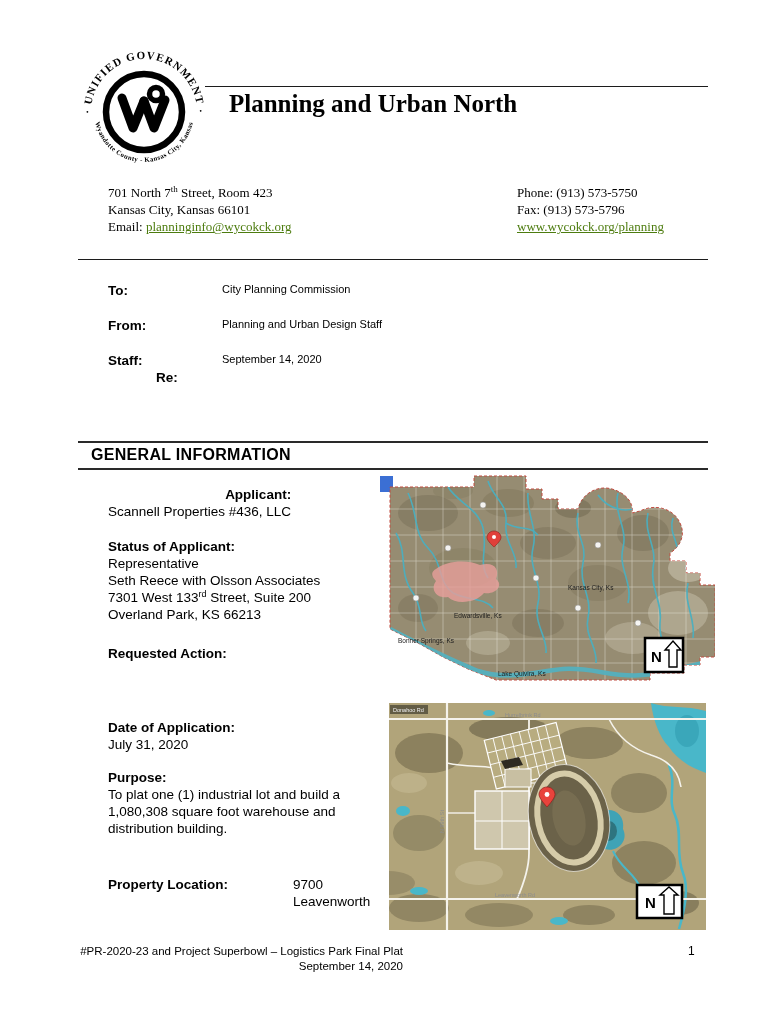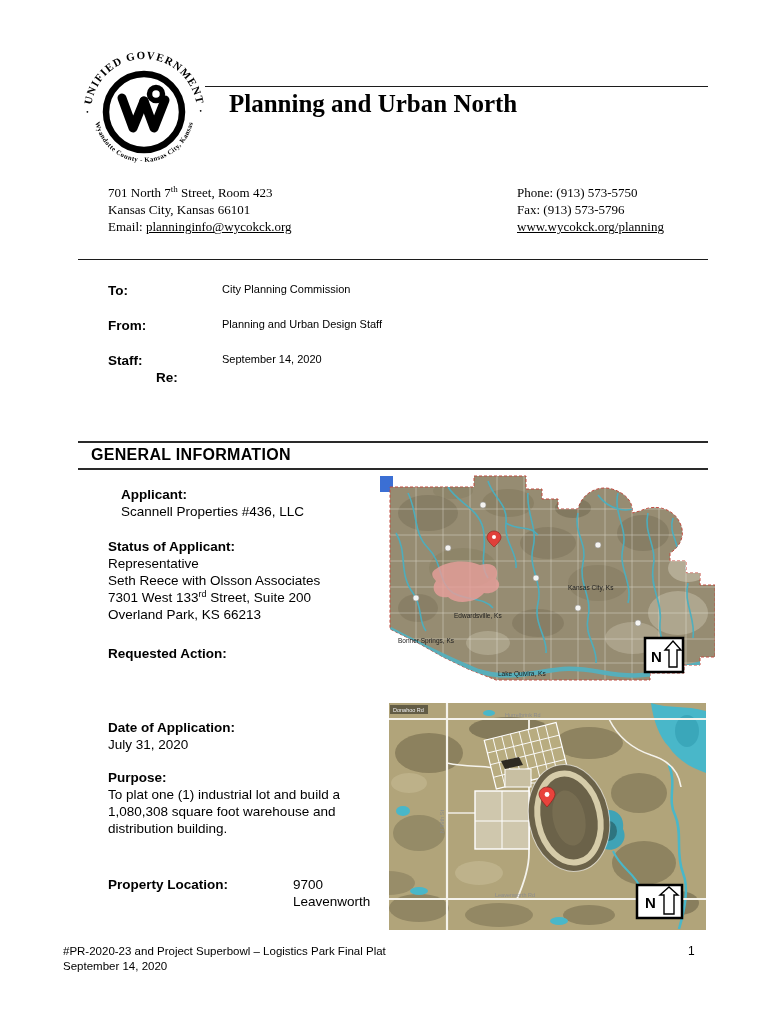--- a/index.html
+++ b/index.html
@@ -1,30 +1,30 @@
 <!DOCTYPE html>
 <html><head>
 <meta charset="utf-8">
 <style>
   html,body{margin:0;padding:0;background:#fff;}
   .page{position:relative;width:770px;height:1024px;background:#fff;color:#000;
         font-family:"Liberation Sans",sans-serif;overflow:hidden;}
   .abs{position:absolute;}
-  .link{color:#000000;text-decoration:underline;cursor:pointer;margin-top:35px;}
+  .link{color:#4d7c0f;text-decoration:underline;cursor:pointer;margin-top:35px;}
   .addr{font-family:"Liberation Serif",serif;font-size:13px;line-height:17.2px;white-space:nowrap;}
   .hline{border-top:1.5px solid #1c1c1c;height:0;}
   .dept-title{font-family:"Liberation Serif",serif;font-weight:bold;font-size:25px;margin:0;white-space:nowrap;}
   .memo-label{font-weight:bold;font-size:13.5px;}
   .memo-value{font-size:11px;white-space:pre-line;width:420px;}
   .memo-value.bold{font-weight:bold;}
   .section-head{border-top:2px solid #2a2a2a;border-bottom:2px solid #2a2a2a;
         padding:3px 0 4px 13px;font-weight:bold;font-size:16px;letter-spacing:.3px;width:617px;}
   .field-label{font-weight:bold;font-size:13.5px;line-height:17px;white-space:nowrap;}
   .field-value{font-size:13.5px;line-height:17px;white-space:pre-line;}
-  .footer-block{font-size:11.5px;line-height:15px;text-align:left;width:340px;}
+  .footer-block{font-size:11.5px;line-height:15px;text-align:right;width:340px;}
   .pagenum{font-size:12px;}
   sup{font-size:9px;vertical-align:super;line-height:0;}
   svg text{font-family:"Liberation Sans",sans-serif;}
   .seal-top{font-family:"Liberation Serif",serif;font-size:11px;font-weight:bold;letter-spacing:1.2px;}
   .seal-bottom{font-family:"Liberation Serif",serif;font-size:6.8px;font-weight:bold;letter-spacing:.4px;}
   .maplabel{font-size:6.5px;fill:#1d1d1d;}
   .roadlabel{font-size:5.5px;fill:#8d8d8d;}
   .chiplabel{font-size:5.5px;fill:#f2f2f2;}
   .nletter{font-size:15px;font-weight:bold;fill:#000;}
 </style>
@@ -74,21 +74,21 @@
   <div class="abs memo-label" style="left:108px;top:318px;">From:</div>
   <div class="abs memo-value" style="left:222px;top:318px;">Planning and Urban Design Staff</div>
 
   <div class="abs memo-label" style="left:108px;top:353px;">Staff:</div>
   <div class="abs memo-value" style="left:222px;top:353px;">September 14, 2020</div>
 
   <div class="abs memo-label" style="left:108px;top:370px;padding-left:48px;">Re:</div>
 
   <div class="abs section-head" style="left:78px;top:441px;">GENERAL INFORMATION</div>
 
-  <div class="abs" style="left:121px;top:486px;">
+  <div class="abs" style="left:108px;top:486px;text-align:right;">
     <div class="field-label">Applicant:</div>
     <div class="field-value">Scannell Properties #436, LLC</div>
   </div>
 
   <div class="abs" style="left:108px;top:538px;">
     <div class="field-label">Status of Applicant:</div>
     <div class="field-value">Representative</div>
     <div class="field-value">Seth Reece with Olsson Associates</div>
     <div class="field-value"><span>7301 West 133</span><sup>rd</sup><span> Street, Suite 200</span></div>
     <div class="field-value">Overland Park, KS 66213</div>

